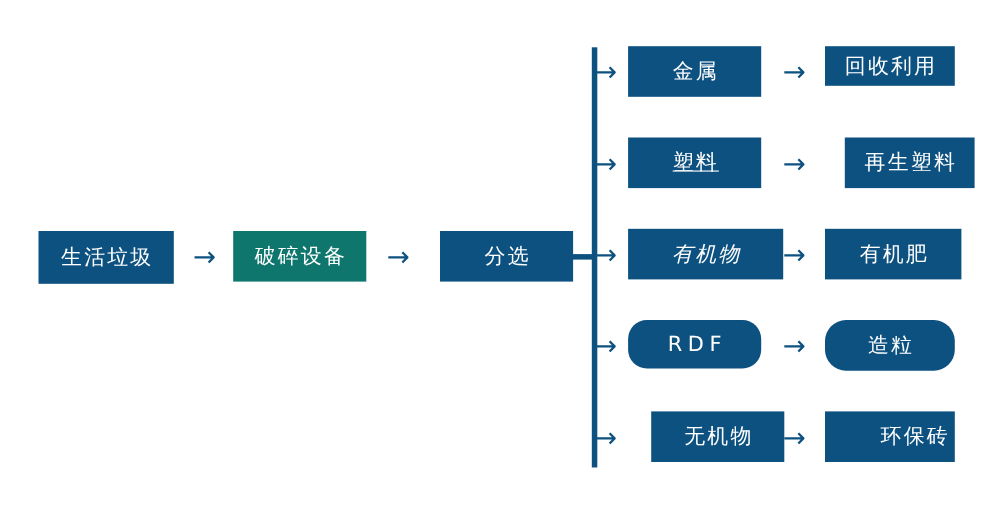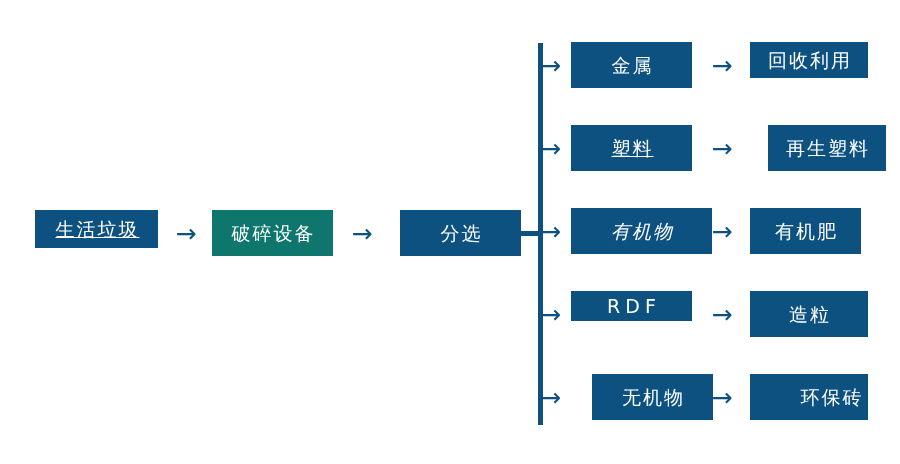--- a/index.html
+++ b/index.html
@@ -69,21 +69,21 @@
   .stub {
     position: absolute;
     background: #0d5180;
   }
 </style>
 </head>
 <body>
 
 <div id="flow-canvas">
 
-  <div class="node blue" style="left:35px; top:210px; width:123px; height:38px;text-decoration:underline;">生活垃圾</div>
+  <div class="node blue" style="left:35px; top:210px; width:123px; height:48px;">生活垃圾</div>
 
   <div class="arrow" style="left:168px; top:218px; width:36px; height:30px;">→</div>
 
   <div class="node red" style="left:212px; top:210px; width:121px; height:46px;">破碎设备</div>
 
   <div class="arrow" style="left:344px; top:218px; width:36px; height:30px;">→</div>
 
   <div class="node blue" style="left:400px; top:210px; width:121px; height:46px;">分选</div>
 
   <div class="spine" style="left:538px; top:43px; width:5px; height:382px;"></div>
@@ -96,25 +96,25 @@
   <div class="node blue" style="left:750px; top:42px; width:118px; height:36px;">回收利用</div>
 
   <div class="branch-arrow" style="left:540px; top:133px; width:34px; height:30px;">→</div>
   <div class="node blue" style="left:571px; top:125px; width:121px; height:46px;text-decoration:underline;">塑料</div>
   <div class="arrow" style="left:704px; top:133px; width:36px; height:30px;">→</div>
   <div class="node blue" style="left:768px; top:125px; width:118px; height:46px;">再生塑料</div>
 
   <div class="branch-arrow" style="left:540px; top:216px; width:34px; height:30px;">→</div>
   <div class="node blue" style="left:571px; top:208px; width:141px; height:46px;font-style:italic;">有机物</div>
   <div class="arrow" style="left:704px; top:216px; width:36px; height:30px;">→</div>
-  <div class="node blue" style="left:750px; top:208px; width:111px; height:46px;">有机肥</div>
+  <div class="node blue" style="left:750px; top:208px; width:124px; height:46px;">有机肥</div>
 
   <div class="branch-arrow" style="left:540px; top:299px; width:34px; height:30px;">→</div>
-  <div class="node blue latin" style="left:571px; top:291px; width:121px; height:30px;">RDF</div>
+  <div class="node blue latin" style="left:571px; top:291px; width:121px; height:44px;border-radius:17px;">RDF</div>
   <div class="arrow" style="left:704px; top:299px; width:36px; height:30px;">→</div>
-  <div class="node blue" style="left:750px; top:291px; width:118px; height:46px;">造粒</div>
+  <div class="node blue" style="left:750px; top:291px; width:118px; height:46px;border-radius:19px;">造粒</div>
 
   <div class="branch-arrow" style="left:540px; top:382px; width:34px; height:30px;">→</div>
   <div class="node blue" style="left:571px; top:374px; width:121px; height:46px;margin-left:21px;">无机物</div>
   <div class="arrow" style="left:704px; top:382px; width:36px; height:30px;">→</div>
   <div class="node blue" style="left:750px; top:374px; width:118px; height:46px;padding-left:44px;">环保砖</div>
 
 </div>
 
 </body></html>

